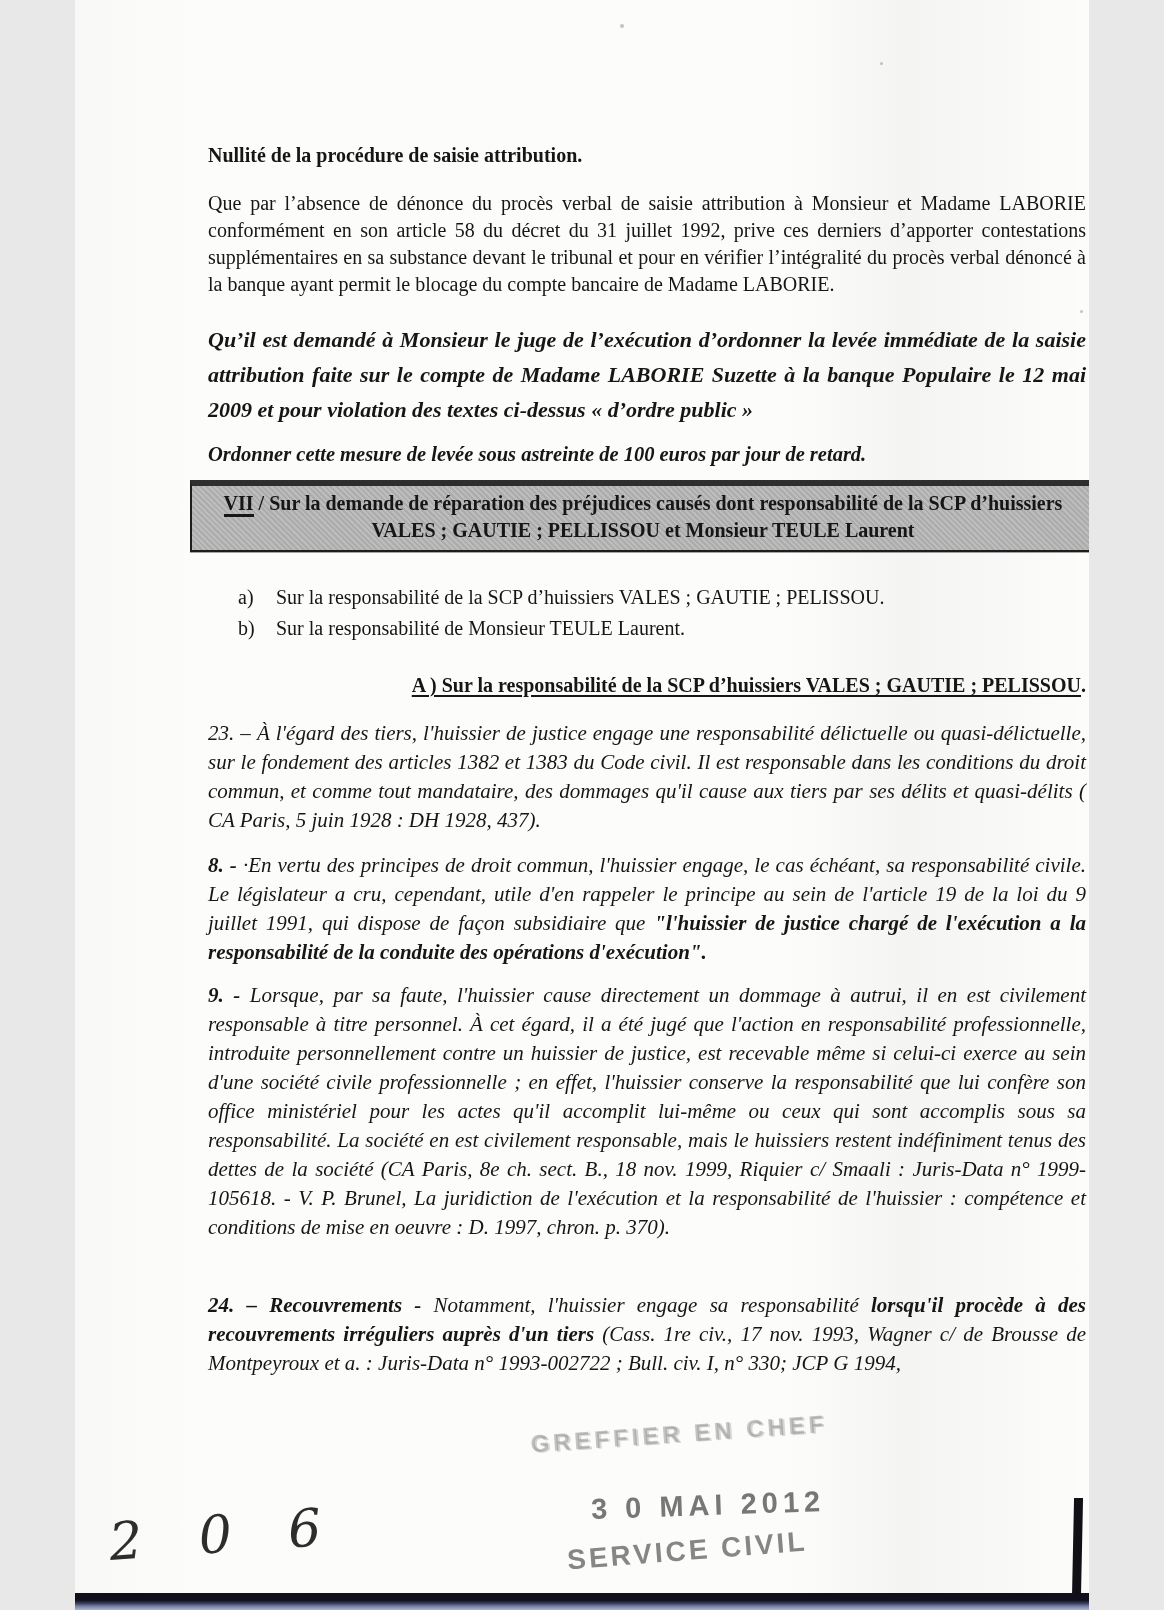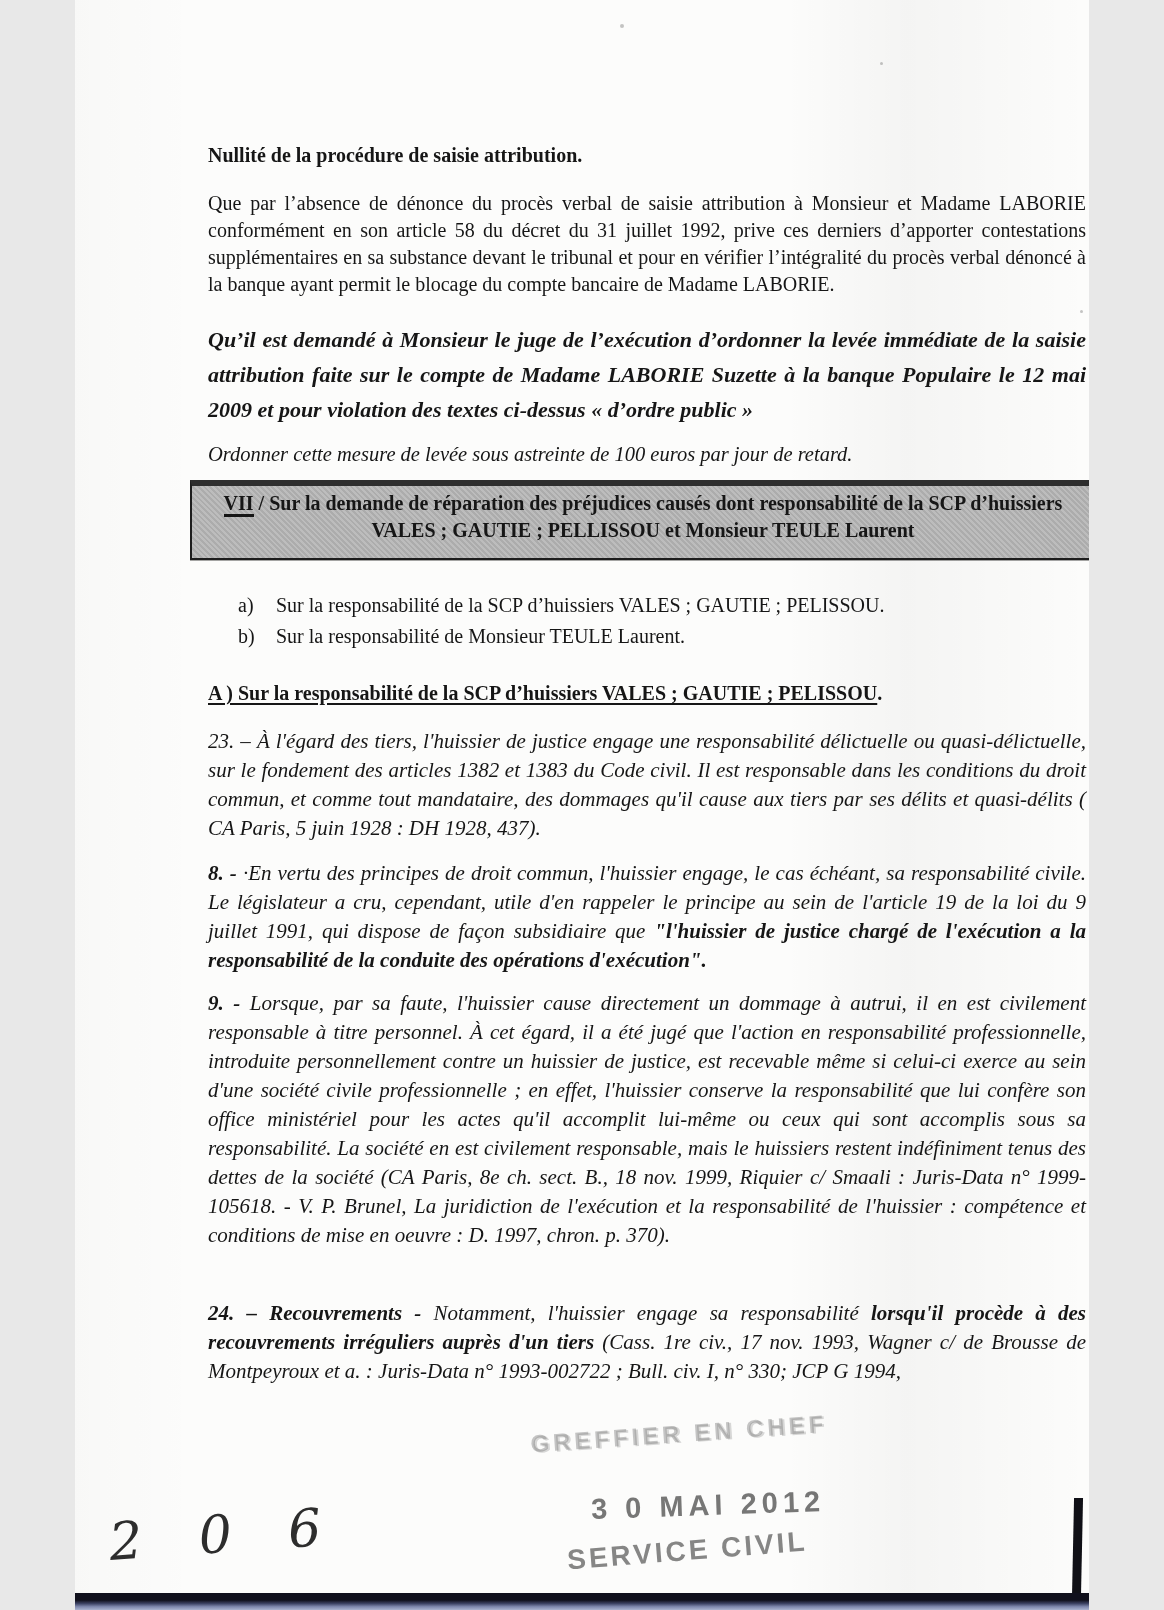--- a/index.html
+++ b/index.html
@@ -42,35 +42,35 @@
     font-size:20px;
     line-height:27px;
     padding:2px 14px 3px 14px;
     margin-bottom:26px;
     box-shadow:0 1px 0 rgba(0,0,0,0.35);
   }
   .section-box .numeral{
     border-bottom:3px solid #161616;
     padding-bottom:0px;
   }
-  .box-vii{margin-bottom:30px; padding-top:4px; padding-bottom:14px;}
+  .box-vii{margin-bottom:30px; padding-top:4px; padding-bottom:6px;}
   .para-demande{
     font-size:22px; font-weight:bold; font-style:italic;
     line-height:35px; text-align:justify;
     margin:0 0 10px 0;
   }
   .para-ordonner{
-    font-size:20.5px; font-weight:normal; font-style:italic;
+    font-size:20.5px; font-weight:bold; font-style:italic;
     line-height:35px; margin:0 0 8px 0;
   }
   .abc-list{margin:0 0 28px 0; padding:0; list-style:none;}
   .abc-list .item{display:flex; font-size:20px; line-height:31px;}
   .abc-list .marker{width:38px; margin-left:30px; flex:0 0 auto;}
   .subheading-a{
-    text-align:left; font-size:20px; font-weight:bold;
+    text-align:right; font-size:20px; font-weight:bold;
     line-height:27px; margin:0 0 20px 0;
   }
   .subheading-a .u{
     text-decoration:underline;
     text-decoration-thickness:2px;
     text-underline-offset:3px;
   }
   .para-italic{
     font-style:italic;
     font-size:21px; line-height:29px;

